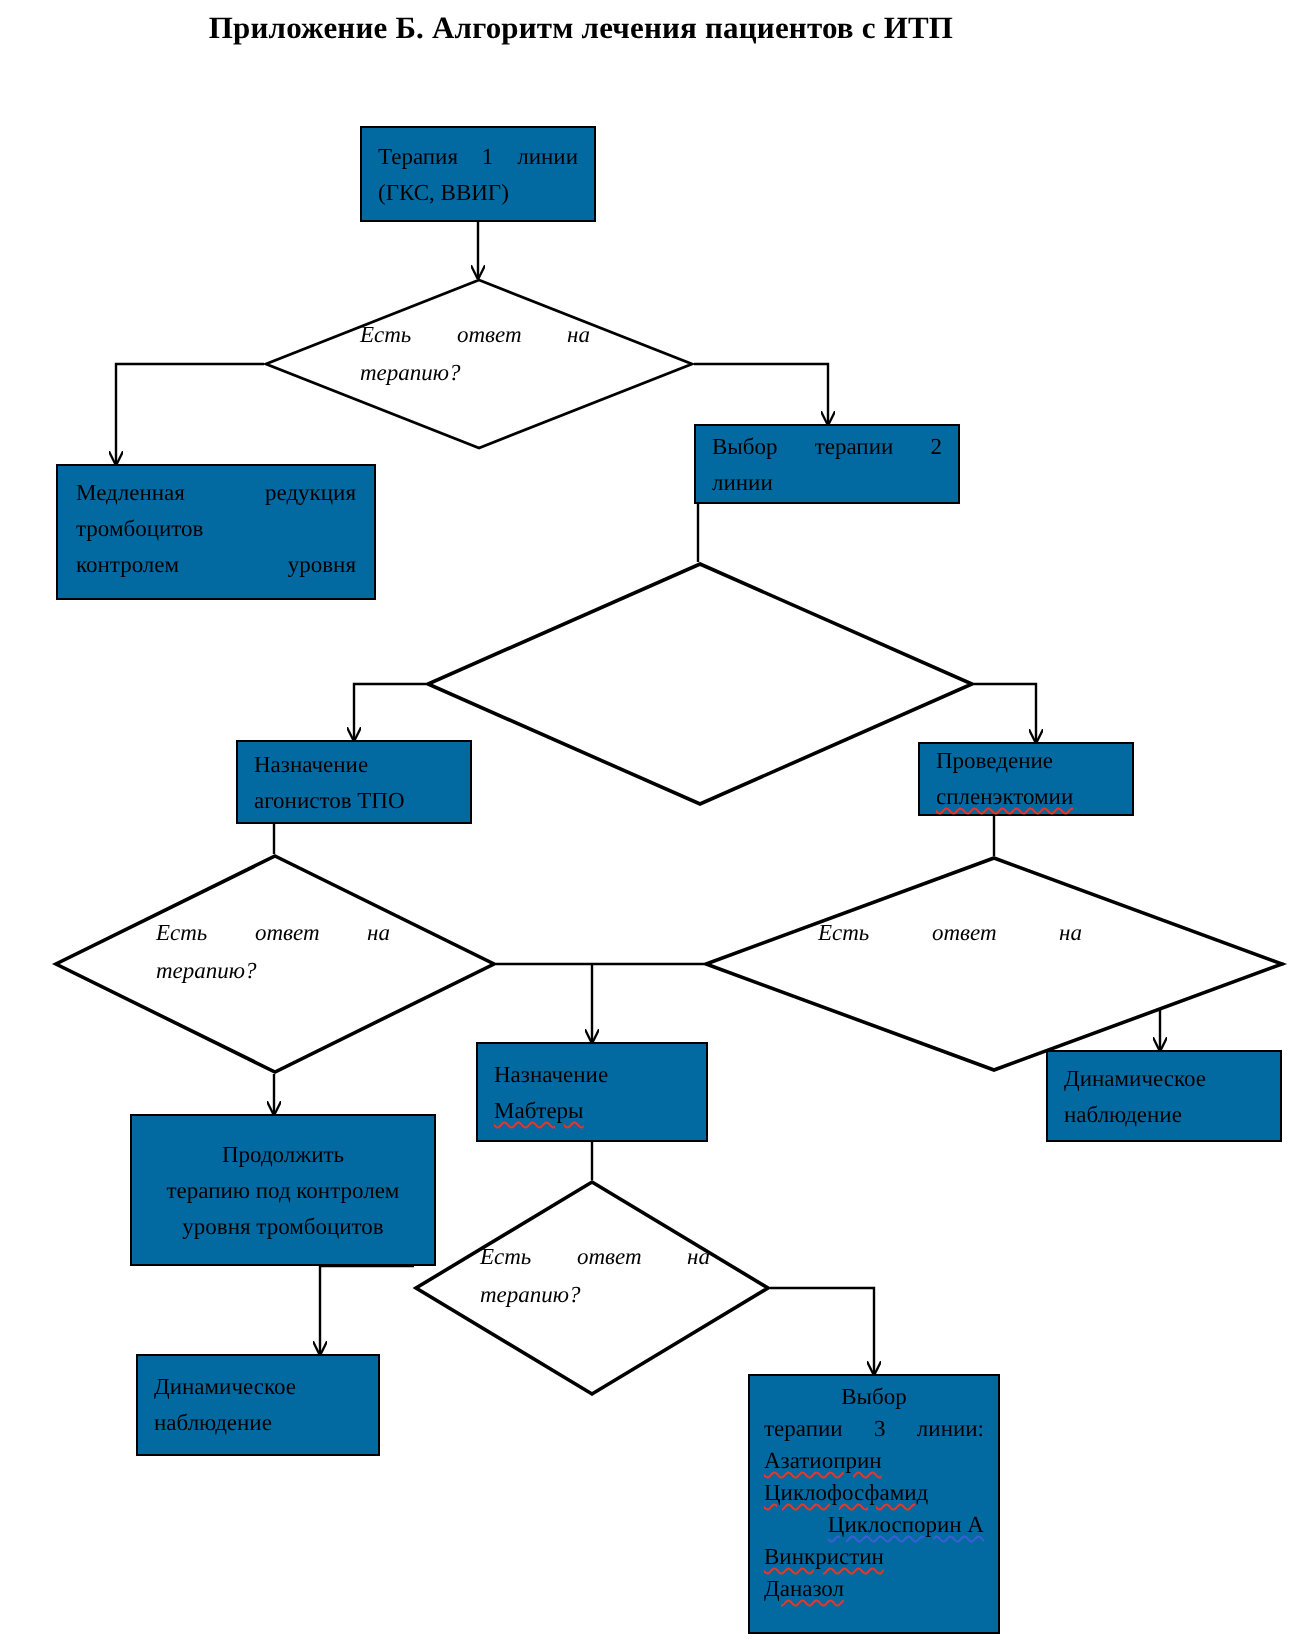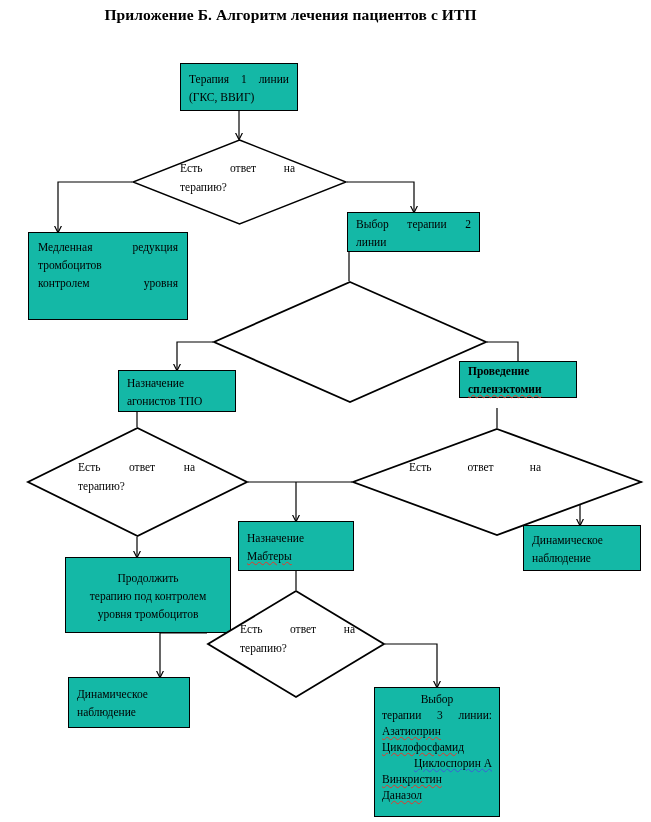--- a/index.html
+++ b/index.html
@@ -33,21 +33,21 @@
     letter-spacing: 0.1px;
     white-space: nowrap;
   }
   
   .node {
     position: absolute;
     box-sizing: border-box;
   }
   .box {
     border: 1.2px solid #000000;
-    background: #14b8a6;
+    background: #0369a1;
   }
   .box-inner {
     position: absolute;
     left: 0; top: 0;
     width: 100%; height: 100%;
     box-sizing: border-box;
     display: flex;
     flex-direction: column;
     justify-content: center;
   }
@@ -74,21 +74,21 @@
   }
   .diamond-wrap svg {
     position: absolute;
     left: 0; top: 0;
     overflow: visible;
   }
   .diamond-text {
     position: absolute;
     box-sizing: border-box;
   }
-  .diamond-text .line { font-size: 11.5px; line-height: 19px; }
+  .diamond-text .line { font-size: 11.5px; line-height: 19px; font-style: italic; }
 
   
   .sq-red {
     text-decoration: underline;
     text-decoration-color: #e8362a;
     text-decoration-style: wavy;
     text-decoration-thickness: 1px;
     text-underline-offset: 1px;
   }
   .sq-blue {
@@ -159,21 +159,21 @@
 <div class="diamond-wrap" style="left:132px; top:139px; width:215px; height:86px;">
   <svg width="215" height="86" viewBox="0 0 215 86" xmlns="http://www.w3.org/2000/svg">
     <polygon points="107.5,1 214,43 107.5,85 1,43" fill="#ffffff" stroke="#000000" stroke-width="1.4"></polygon>
   </svg>
   <div class="diamond-text" style="left:48px; top:20px; width:115px;">
     <span class="line just">Есть ответ на</span>
     <span class="line lft">терапию?</span>
   </div>
 </div>
 
-<div class="node box" style="left:28px; top:232px; width:160px; height:88px;">
+<div class="node box" style="left:28px; top:232px; width:160px; height:68px;">
   <div class="box-inner top" style="padding:5px 9px 0 9px;">
     <span class="line just">Медленная редукция</span>
     <span class="line lft">тромбоцитов</span>
     <span class="line just">контролем уровня</span>
   </div>
 </div>
 
 <div class="node box" style="left:347px; top:212px; width:133px; height:40px;">
   <div class="box-inner" style="padding:1px 8px 0 8px;">
     <span class="line just">Выбор терапии 2</span>
@@ -187,21 +187,21 @@
   </svg>
 </div>
 
 <div class="node box" style="left:118px; top:370px; width:118px; height:42px;">
   <div class="box-inner" style="padding:1px 8px 0 8px;">
     <span class="line lft">Назначение</span>
     <span class="line lft">агонистов ТПО</span>
   </div>
 </div>
 
-<div class="node box" style="left:459px; top:361px; width:118px; height:37px;font-weight:bold;">
+<div class="node box" style="left:459px; top:371px; width:108px; height:37px;">
   <div class="box-inner" style="padding:1px 8px 0 8px;">
     <span class="line lft">Проведение</span>
     <span class="line lft"><span class="sq-red drug">спленэктомии</span></span>
   </div>
 </div>
 
 <div class="diamond-wrap" style="left:27px; top:427px; width:221px; height:110px;">
   <svg width="221" height="110" viewBox="0 0 221 110" xmlns="http://www.w3.org/2000/svg">
     <polygon points="110.5,1 220,55 110.5,109 1,55" fill="#ffffff" stroke="#000000" stroke-width="1.8"></polygon>
   </svg>
@@ -213,21 +213,21 @@
 
 <div class="diamond-wrap" style="left:352px; top:428px; width:290px; height:108px;">
   <svg width="290" height="108" viewBox="0 0 290 108" xmlns="http://www.w3.org/2000/svg">
     <polygon points="145,1 289,54 145,107 1,54" fill="#ffffff" stroke="#000000" stroke-width="1.8"></polygon>
   </svg>
   <div class="diamond-text" style="left:57px; top:30px; width:132px;">
     <span class="line just">Есть ответ на</span>
   </div>
 </div>
 
-<div class="node box" style="left:65px; top:557px; width:166px; height:76px;">
+<div class="node box" style="left:65px; top:557px; width:153px; height:76px;">
   <div class="box-inner" style="padding:2px 6px 0 6px;">
     <span class="line ctr">Продолжить</span>
     <span class="line ctr">терапию под контролем</span>
     <span class="line ctr">уровня тромбоцитов</span>
   </div>
 </div>
 
 <div class="node box" style="left:238px; top:521px; width:116px; height:50px;">
   <div class="box-inner" style="padding:2px 8px 0 8px;">
     <span class="line lft">Назначение</span>

